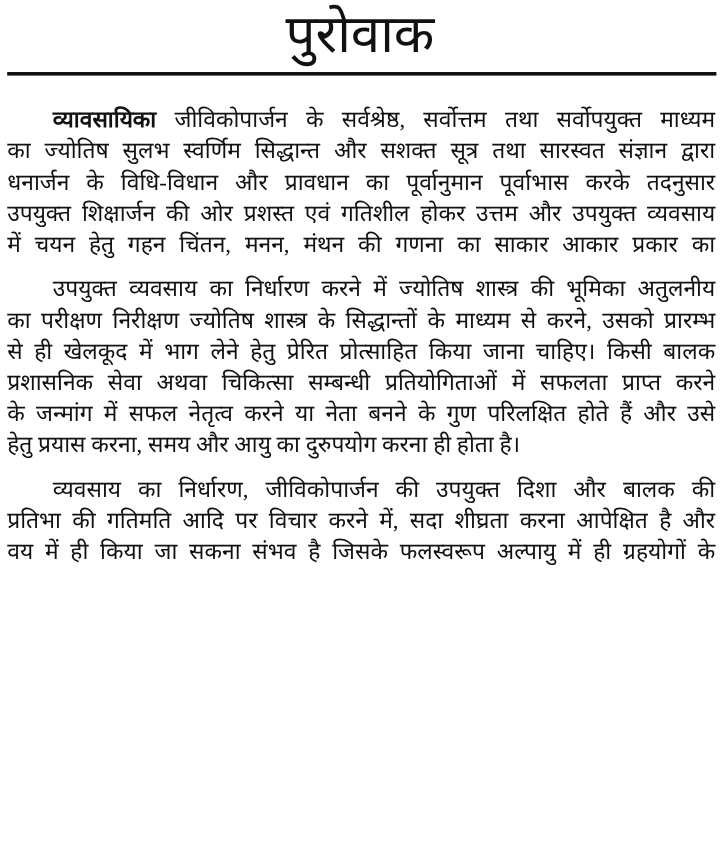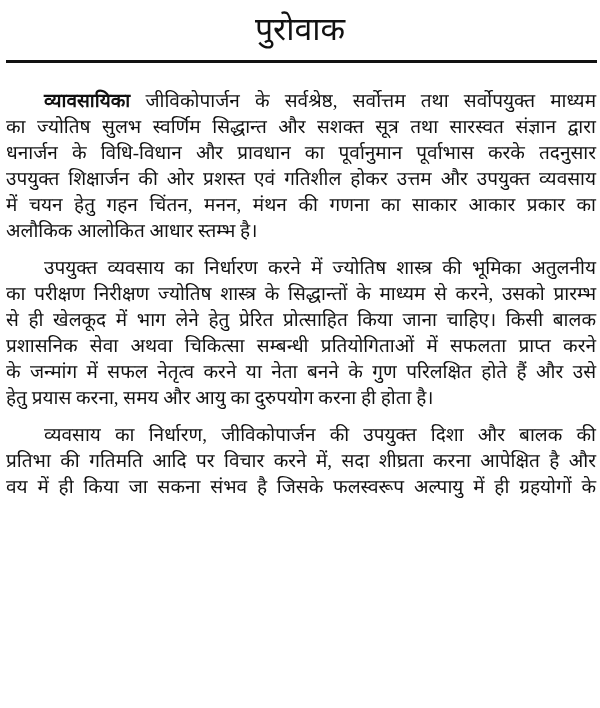--- a/index.html
+++ b/index.html
@@ -1,20 +1,20 @@
 <!DOCTYPE html>
 <html><head>
 <meta charset="utf-8">
 <style>
   html, body { margin: 0; padding: 0; background: #ffffff; }
   body { width: 600px; height: 708px; overflow: hidden; position: relative; color: #111; }
   .title {
     position: absolute; left: 0; top: 0; width: 600px; height: 60px;
     text-align: center; font-family: "DejaVu Sans", sans-serif;
-    font-size: 32px; line-height: 58px; font-weight: normal; color: #111;
+    font-size: 44px; line-height: 58px; font-weight: normal; color: #111;
   }
   .rule {
     position: absolute; left: 6px; top: 60px; width: 591px; height: 3px; background: #111;
   }
   .body {
     position: absolute; left: 6px; top: 88px; width: 590px;
     font-family: Liberation Serif, serif; font-size: 19px; line-height: 26px;
   }
   .para { margin: 0 0 11px 0; text-indent: 38px; text-align: justify; }
   .line { display: block; white-space: nowrap; text-align: justify; text-align-last: justify; }
@@ -28,21 +28,20 @@
 <div class="title">पुरोवाक</div>
 <div class="rule"></div>
 
 <div class="body">
   <div class="para" style="text-indent:0">
     <span class="line first"><b>व्यावसायिका</b><span> जीविकोपार्जन के सर्वश्रेष्ठ, सर्वोत्तम तथा सर्वोपयुक्त माध्यम</span></span>
     <span class="line">का ज्योतिष सुलभ स्वर्णिम सिद्धान्त और सशक्त सूत्र तथा सारस्वत संज्ञान द्वारा</span>
     <span class="line">धनार्जन के विधि-विधान और प्रावधान का पूर्वानुमान पूर्वाभास करके तदनुसार</span>
     <span class="line">उपयुक्त शिक्षार्जन की ओर प्रशस्त एवं गतिशील होकर उत्तम और उपयुक्त व्यवसाय</span>
     <span class="line">में चयन हेतु गहन चिंतन, मनन, मंथन की गणना का साकार आकार प्रकार का</span>
-    <span class="line last">अलौकिक आलोकित आधार स्तम्भ है।</span>
   </div>
   <div class="para" style="text-indent:0">
     <span class="line first">उपयुक्त व्यवसाय का निर्धारण करने में ज्योतिष शास्त्र की भूमिका अतुलनीय</span>
     <span class="line">का परीक्षण निरीक्षण ज्योतिष शास्त्र के सिद्धान्तों के माध्यम से करने, उसको प्रारम्भ</span>
     <span class="line">से ही खेलकूद में भाग लेने हेतु प्रेरित प्रोत्साहित किया जाना चाहिए। किसी बालक</span>
     <span class="line">प्रशासनिक सेवा अथवा चिकित्सा सम्बन्धी प्रतियोगिताओं में सफलता प्राप्त करने</span>
     <span class="line">के जन्मांग में सफल नेतृत्व करने या नेता बनने के गुण परिलक्षित होते हैं और उसे</span>
     <span class="line last">हेतु प्रयास करना, समय और आयु का दुरुपयोग करना ही होता है।</span>
   </div>
   <div class="para" style="text-indent:0">

